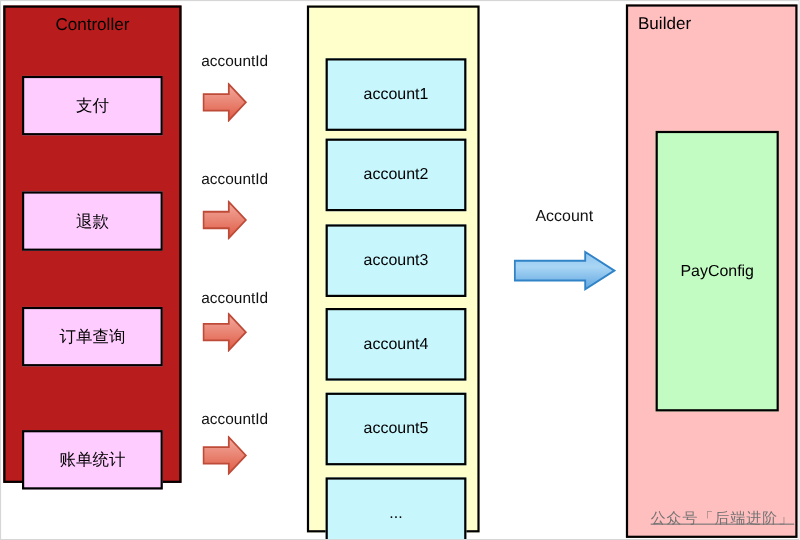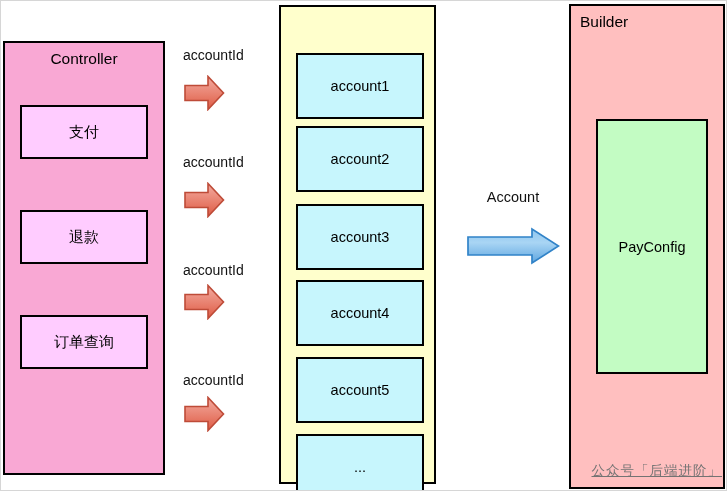--- a/index.html
+++ b/index.html
@@ -24,22 +24,21 @@
     font-size: 15.5px;
     padding-top: 7px;
   }
   .panel-title.centered { text-align: center; }
   .panel-title.corner { padding-left: 9px; }
 
   
   .controller-panel {
     left: 2px; top: 4px;
     width: 162px; height: 434px;
-    background: #f9a8d4;
-    margin-top: 36px;
+    background: #b91c1c;
   }
   .controller-item {
     position: absolute;
     left: 15px; width: 128px; height: 54px;
     background: #ffccff;
     border: 2px solid #000;
     display: flex; align-items: center; justify-content: center;
     font-size: 15px;
   }
 
@@ -129,20 +128,21 @@
         <stop offset="100%" stop-color="#5fa6e0"></stop>
       </linearGradient>
     </defs>
   </svg>
 
   <div class="panel controller-panel">
     <div class="panel-title centered">Controller</div>
     <div class="controller-item" style="top:62px">支付</div>
     <div class="controller-item" style="top:167px">退款</div>
     <div class="controller-item" style="top:272px">订单查询</div>
+    <div class="controller-item" style="top:384px">账单统计</div>
   </div>
 
   <div class="arrow-label" style="top:46px">accountId</div>
   <div class="arrow-label" style="top:153px">accountId</div>
   <div class="arrow-label" style="top:261px">accountId</div>
   <div class="arrow-label" style="top:371px">accountId</div>
 
   <svg class="red-arrow" style="top:74px" viewBox="0 0 41 36">
     <path d="M1 10.5 H24 V1.5 L39.5 18 L24 34.5 V25.5 H1 Z" fill="url(#redGrad)" stroke="#be4b38" stroke-width="1.6"></path>
   </svg>

